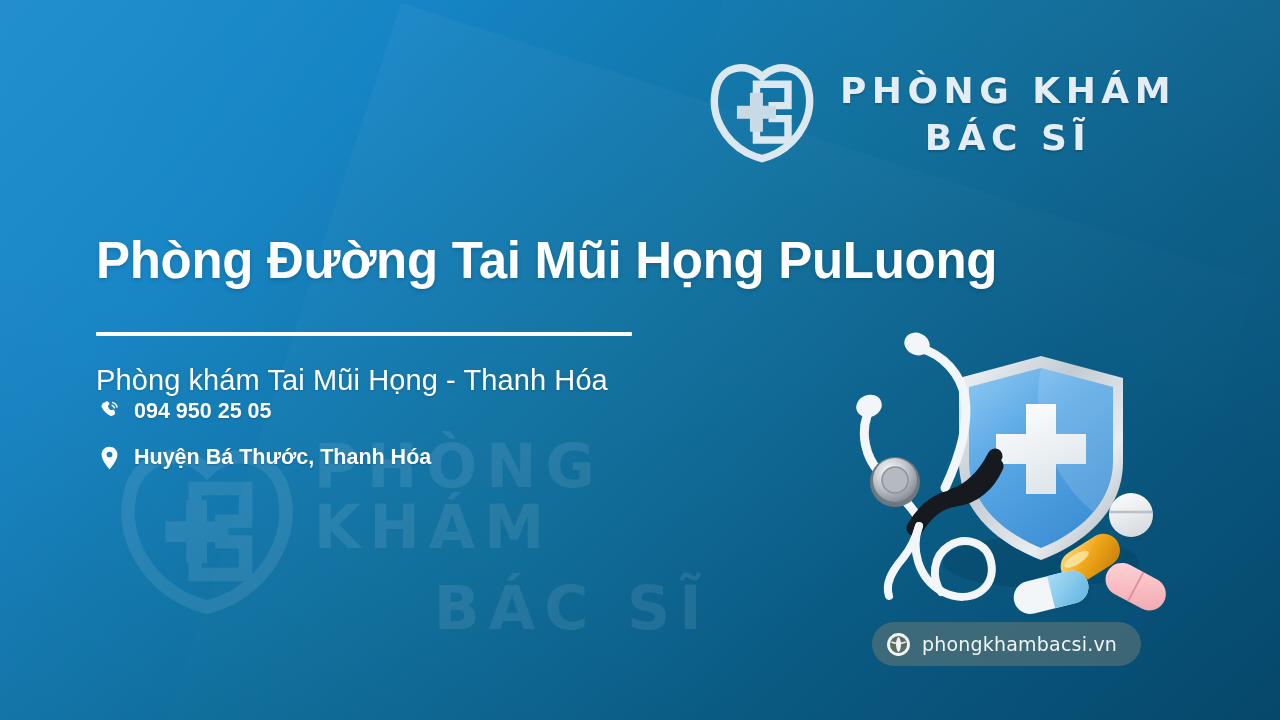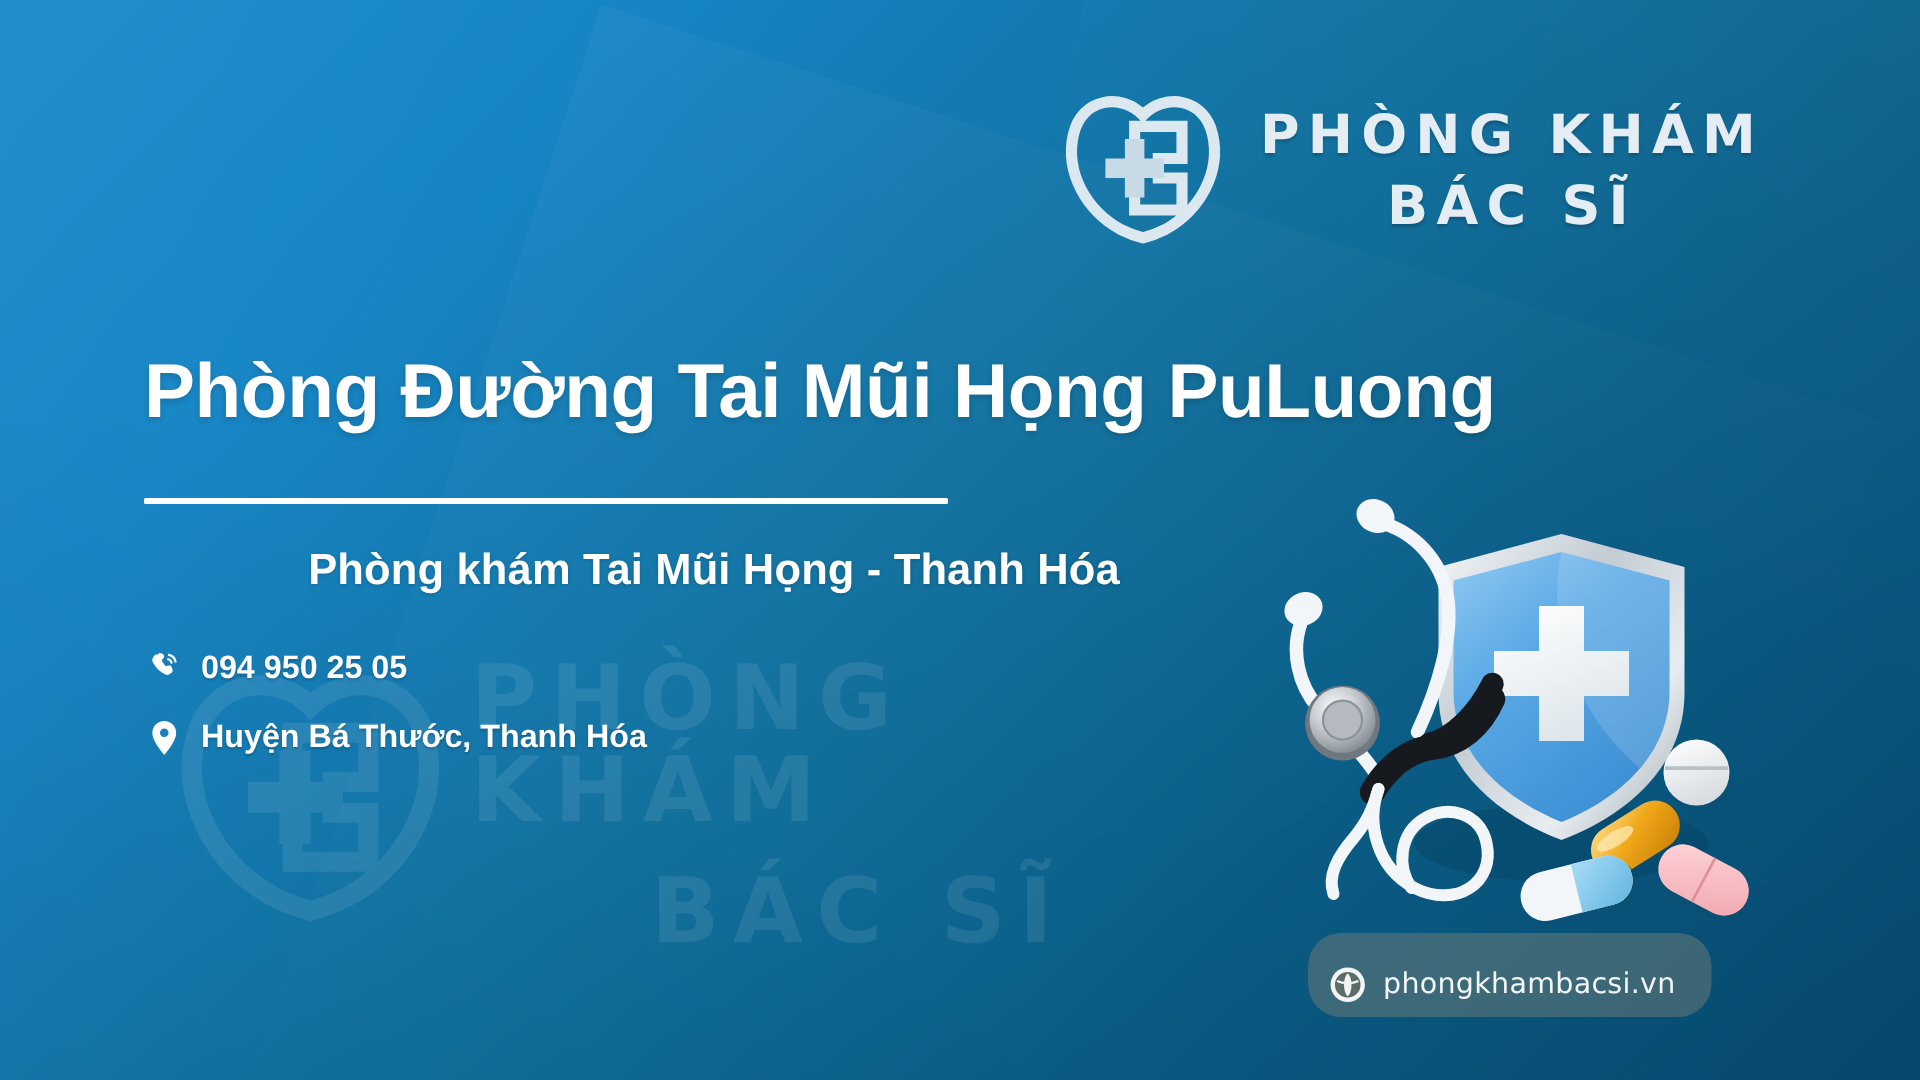--- a/index.html
+++ b/index.html
@@ -125,29 +125,28 @@
     width: 536px;
     height: 4px;
     background: #ffffff;
     margin-top: 43px;
     border-radius: 1px;
   }
   .subhead {
     margin-top: 28px;
     color: #ffffff;
     font-size: 29px;
-    font-weight: bold;
+    font-weight: normal;
     letter-spacing: 0.1px;
     white-space: nowrap;
     text-shadow: 0 1px 3px rgba(0,0,0,0.18);
-    text-align: center;
-  }
-
-  
-  .contact { margin-top: 34px; }
+  }
+
+  
+  .contact { }
   .crow {
     display: flex;
     align-items: flex-start;
     margin-bottom: 16px;
   }
   .crow-icon {
     width: 26px;
     flex: none;
     display: flex;
     justify-content: center;
@@ -174,21 +173,21 @@
 
   
   .site-badge {
     position: absolute;
     left: 872px;
     top: 622px;
     display: flex;
     align-items: center;
     gap: 11px;
     height: 44px;
-    padding: 12px 24px 0 14px;
+    padding: 0 24px 0 14px;
     border-radius: 22px;
     background: rgba(104, 122, 118, 0.55);
   }
   .site-badge-label {
     color: #f2f5f3;
     font-size: 19px;
     letter-spacing: 0.2px;
     font-family: "DejaVu Sans", sans-serif;
   }
   .globe-icon { width: 25px; height: 25px; flex: none; display: block; }

